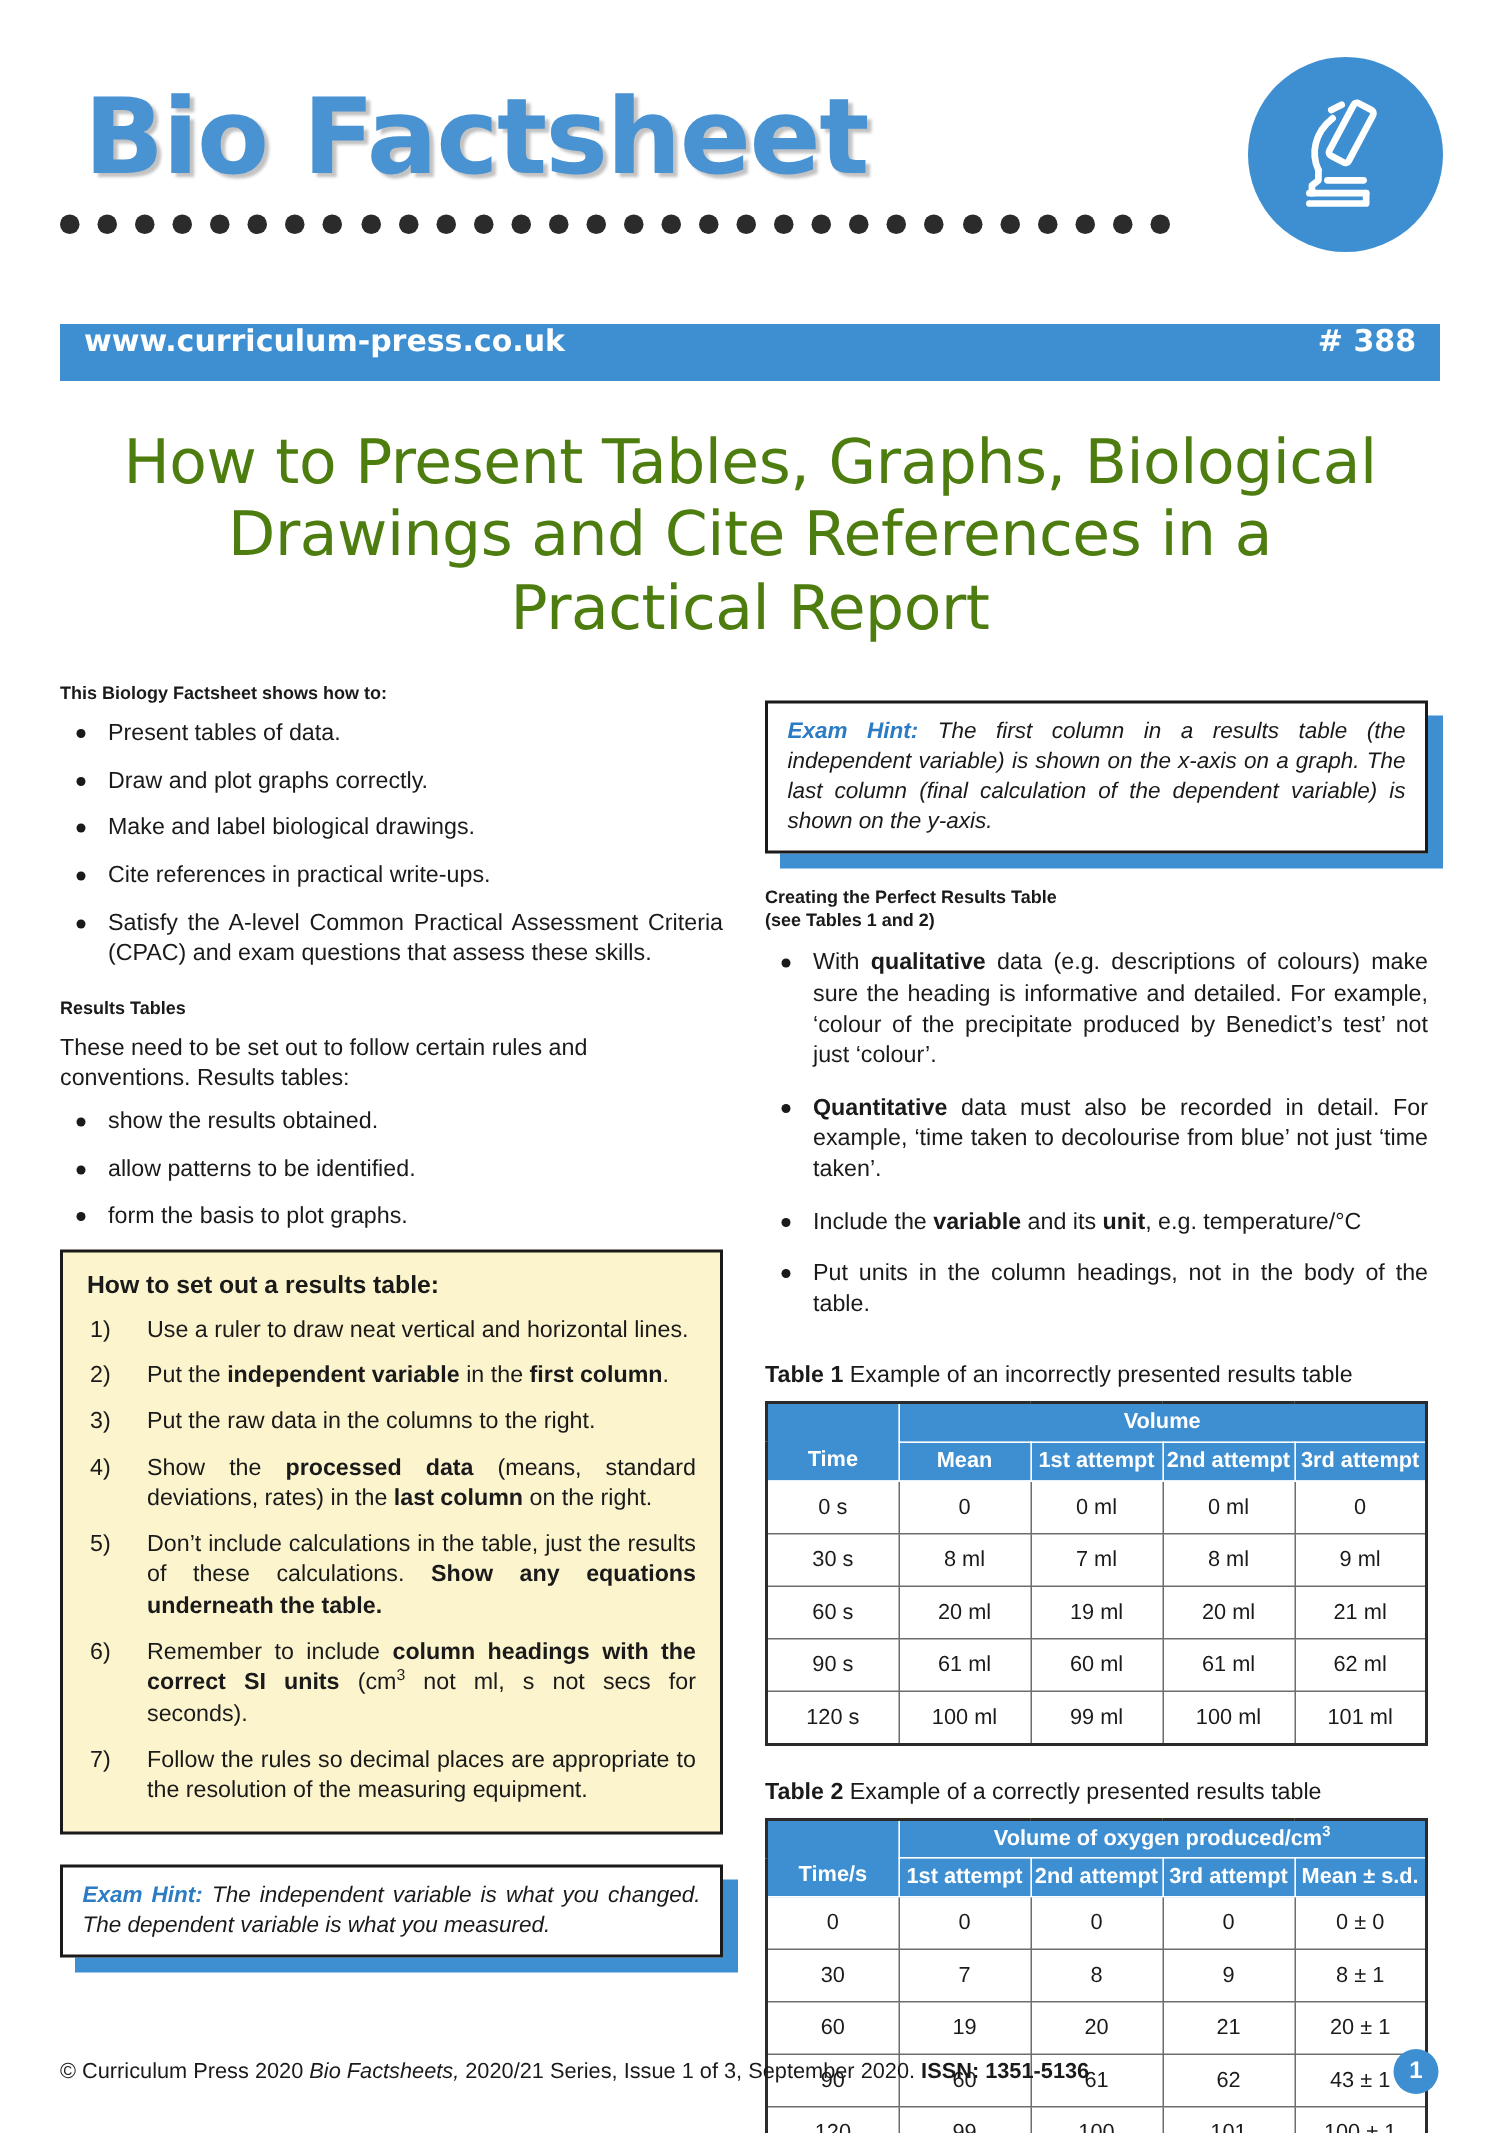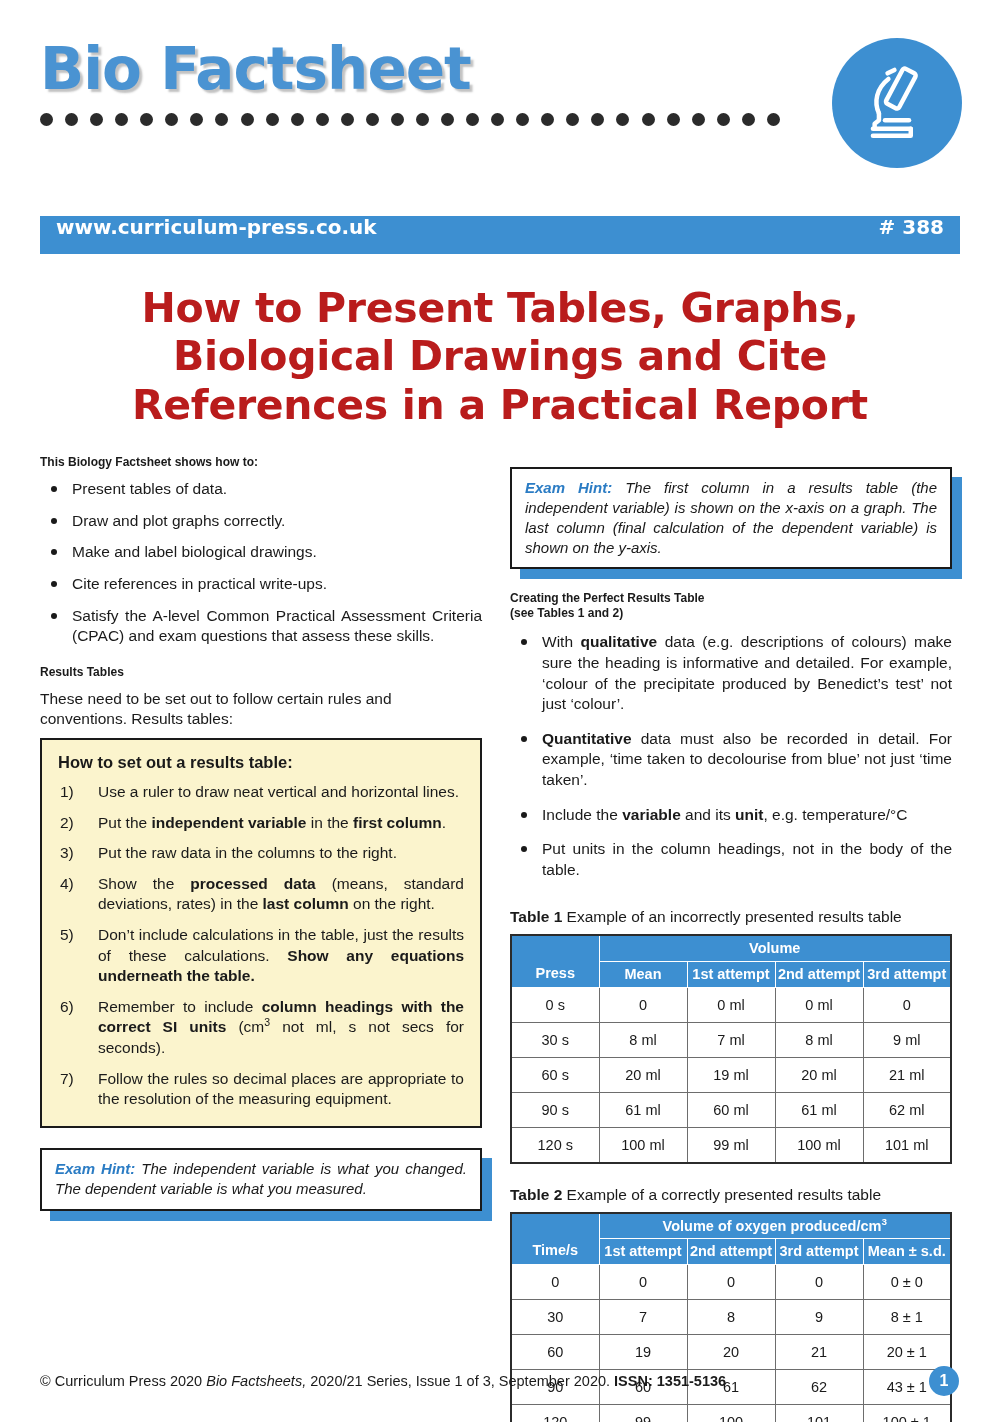--- a/index.html
+++ b/index.html
@@ -16,26 +16,26 @@
   }
 
   
   .masthead {
     position: relative;
     padding: 32px 40px 0 40px;
     height: 200px;
   }
   .brand-title {
     font-family: "DejaVu Sans", sans-serif;
-    font-size: 58px;
+    font-size: 70px;
     font-weight: bold;
     color: #4a93d2;
     letter-spacing: -1px;
     line-height: 1;
-    margin: 0;
+    margin: 16px;
     padding-top: 8px;
     text-shadow: 3px 3px 2px rgba(120,120,120,0.45);
   }
   .dot-rule {
     margin-top: 14px;
     height: 14px;
     width: 740px;
     display: flex;
     justify-content: space-between;
     align-items: center;
@@ -68,24 +68,24 @@
     color: #ffffff;
     font-weight: bold;
     font-size: 20px;
     letter-spacing: 0px;
   }
 
   
   .doc-title {
     text-align: center;
     font-family: "DejaVu Sans", sans-serif;
-    font-weight: bold;
+    font-weight: normal;
     font-size: 41px;
     line-height: 1.18;
-    color: #b91c1c;
+    color: #4d7c0f;
     margin: 30px 70px 0 70px;
     letter-spacing: -0.3px;
   }
 
   
   .columns {
     display: flex;
     margin: 26px 40px 0 40px;
     gap: 28px;
     align-items: flex-start;
@@ -311,20 +311,25 @@
     <ul class="bul" id="intro-bullets">
         <li>Present tables of data.</li>
         <li>Draw and plot graphs correctly.</li>
         <li>Make and label biological drawings.</li>
         <li>Cite references in practical write-ups.</li>
         <li>Satisfy the A-level Common Practical Assessment Criteria (CPAC) and exam questions that assess these skills.</li>
       </ul>
 
     <h2 class="sec" style="margin-top:18px;">Results Tables</h2>
     <p class="body">These need to be set out to follow certain rules and conventions. Results tables:</p>
+    <ul class="bul" id="results-bullets">
+        <li>show the results obtained.</li>
+        <li>allow patterns to be identified.</li>
+        <li>form the basis to plot graphs.</li>
+      </ul>
 
     <div class="yellowbox">
       <h3>How to set out a results table:</h3>
       <ol class="numlist" id="numlist">
           <li><span class="num">1)</span>Use a ruler to draw neat vertical and horizontal lines.</li>
           <li><span class="num">2)</span>Put the <b>independent variable</b> in the <b>first column</b>.</li>
           <li><span class="num">3)</span>Put the raw data in the columns to the right.</li>
           <li><span class="num">4)</span>Show the <b>processed data</b> (means, standard deviations, rates) in the <b>last column</b> on the right.</li>
           <li><span class="num">5)</span>Don’t include calculations in the table, just the results of these calculations. <b>Show any equations underneath the table.</b></li>
           <li><span class="num">6)</span>Remember to include <b>column headings with the correct SI units</b> (cm<sup>3</sup> not ml, s not secs for seconds).</li>
@@ -374,21 +379,21 @@
     <table class="rt">
       <colgroup>
           <col style="width:20%">
           <col style="width:20%">
           <col style="width:20%">
           <col style="width:20%">
           <col style="width:20%">
         </colgroup>
       <thead>
         <tr class="hrow1">
-          <th class="blank" rowspan="2" style="vertical-align:bottom;padding-bottom:6px;">Press</th>
+          <th class="blank" rowspan="2" style="vertical-align:bottom;padding-bottom:6px;">Time</th>
           <th colspan="4">Volume</th>
         </tr>
         <tr class="hrow2">
           <th class="vb">Mean</th>
           <th class="vb">1st attempt</th>
           <th class="vb">2nd attempt</th>
           <th class="vb">3rd attempt</th>
         </tr>
       </thead>
       <tbody id="t1body">

